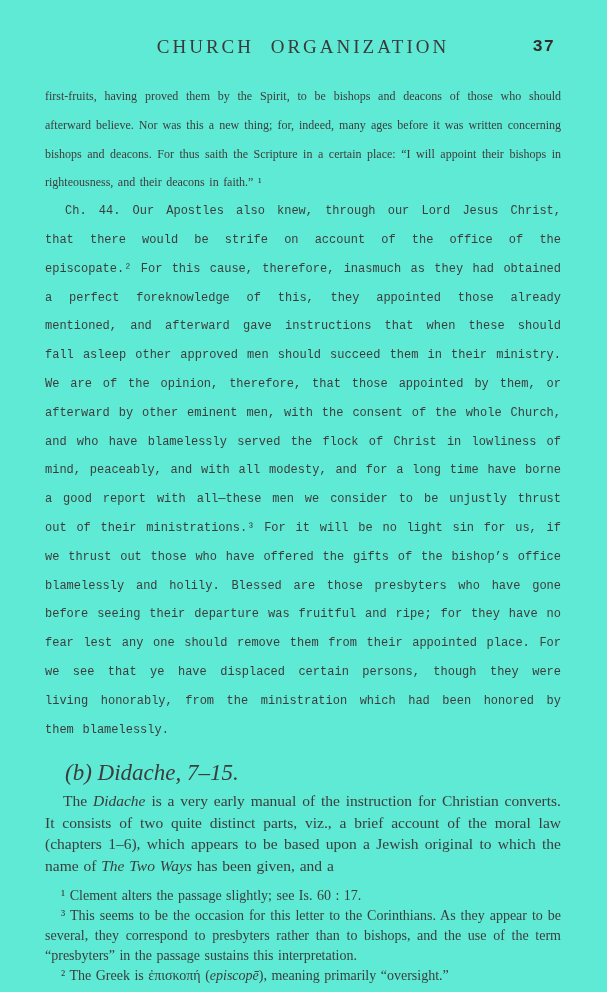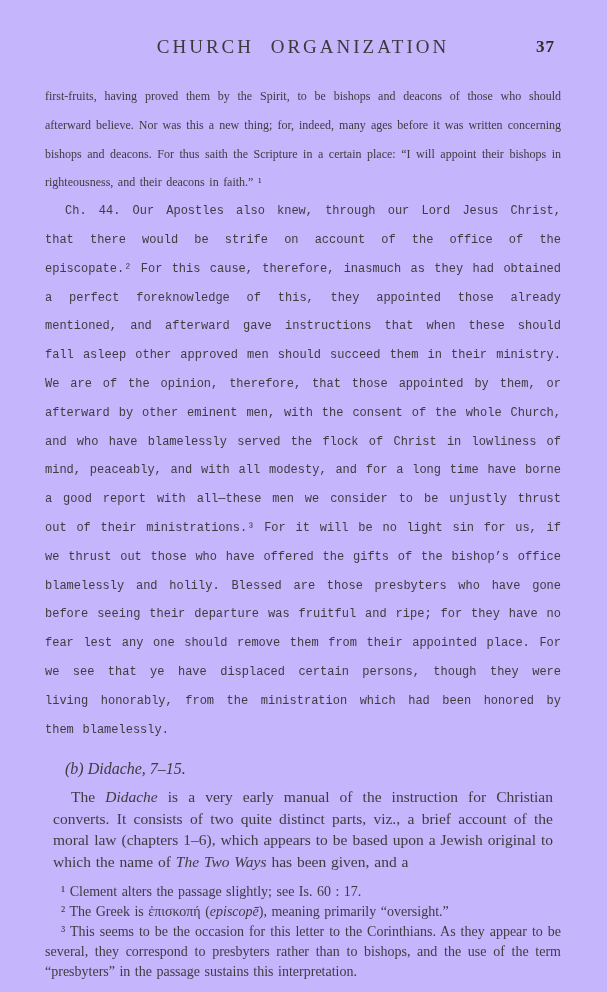--- a/index.html
+++ b/index.html
@@ -5,21 +5,21 @@
   html, body {
     margin: 0;
     padding: 0;
     background: #ffffff;
   }
   .page {
     position: relative;
     width: 607px;
     height: 992px;
     box-sizing: border-box;
-    background: #c4b5fd;
+    background: #5eead4;
     color: #3d3d3d;
     font-family: "Liberation Serif", "DejaVu Serif", serif;
     padding: 36px 46px 0 45px;
     overflow: hidden;
   }
   .page-header {
     position: relative;
     text-align: center;
     height: 28px;
     margin-bottom: 18px;
@@ -31,44 +31,45 @@
     color: #3a3a3a;
   }
   .page-number {
     position: absolute;
     right: 6px;
     top: 1px;
     font-weight: bold;
     font-size: 17px;
     letter-spacing: 1px;
     color: #2f2f2f;
+    font-family: Liberation Mono, monospace;
   }
   .body-par {
     font-size: 12px;
     line-height: 28.8px;
     text-align: justify;
     word-spacing: 1.5px;
     margin: 0;
   }
   .no-indent { text-indent: 0; }
   .indent { text-indent: 20px; font-family: Liberation Mono, monospace; }
   .section-heading {
-    font-size: 16px;
+    font-size: 23px;
     font-weight: normal;
     margin: 16px 0 4px 20px;
     color: #3d3d3d;
   }
   .it { font-style: italic; }
   .intro-par {
     font-size: 15.5px;
     line-height: 21.5px;
     text-align: justify;
     text-indent: 18px;
     word-spacing: 1px;
-    margin: 8px;
+    margin: 0;
   }
   .footnotes { margin-top: 10px; }
   .footnote {
     font-size: 14px;
     line-height: 20px;
     text-align: justify;
     text-indent: 16px;
     word-spacing: 1px;
     margin: 0;
   }
@@ -81,17 +82,17 @@
     <span class="running-title">CHURCH ORGANIZATION</span>
     <span class="page-number">37</span>
   </header>
   <main class="text-block">
     <p class="body-par no-indent"><span>first-fruits, having proved them by the Spirit, to be bishops and deacons of those who should afterward believe. Nor was this a new thing; for, indeed, many ages before it was written concerning bishops and deacons. For thus saith the Scripture in a certain place: “I will appoint their bishops in righteousness, and their deacons in faith.” ¹</span></p>
     <p class="body-par indent"><span>Ch. 44. Our Apostles also knew, through our Lord Jesus Christ, that there would be strife on account of the office of the episcopate.² For this cause, therefore, inasmuch as they had obtained a perfect foreknowledge of this, they appointed those already mentioned, and afterward gave instructions that when these should fall asleep other approved men should succeed them in their ministry. We are of the opinion, therefore, that those appointed by them, or afterward by other eminent men, with the consent of the whole Church, and who have blamelessly served the flock of Christ in lowliness of mind, peaceably, and with all modesty, and for a long time have borne a good report with all—these men we consider to be unjustly thrust out of their ministrations.³ For it will be no light sin for us, if we thrust out those who have offered the gifts of the bishop’s office blamelessly and holily. Blessed are those presbyters who have gone before seeing their departure was fruitful and ripe; for they have no fear lest any one should remove them from their appointed place. For we see that ye have displaced certain persons, though they were living honorably, from the ministration which had been honored by them blamelessly.</span></p>
     <h2 class="section-heading"><span class="it">(b) Didache, 7–15.</span></h2>
     <p class="intro-par"><span>The </span><span class="it">Didache</span><span> is a very early manual of the instruction for Christian converts. It consists of two quite distinct parts, viz., a brief account of the moral law (chapters 1–6), which appears to be based upon a Jewish original to which the name of </span><span class="it">The Two Ways</span><span> has been given, and a</span></p>
     <div class="footnotes">
       <p class="footnote"><span>¹ Clement alters the passage slightly; see Is. 60 : 17.</span></p>
+      <p class="footnote"><span>³ This seems to be the occasion for this letter to the Corinthians. As they appear to be several, they correspond to presbyters rather than to bishops, and the use of the term “presbyters” in the passage sustains this interpretation.</span></p>
       <p class="footnote"><span>² The Greek is ἐπισκοπή (</span><span class="it">episcopē</span><span>), meaning primarily “oversight.”</span></p>
-      <p class="footnote"><span>³ This seems to be the occasion for this letter to the Corinthians. As they appear to be several, they correspond to presbyters rather than to bishops, and the use of the term “presbyters” in the passage sustains this interpretation.</span></p>
     </div>
   </main>
 </div>
 
 </body></html>

